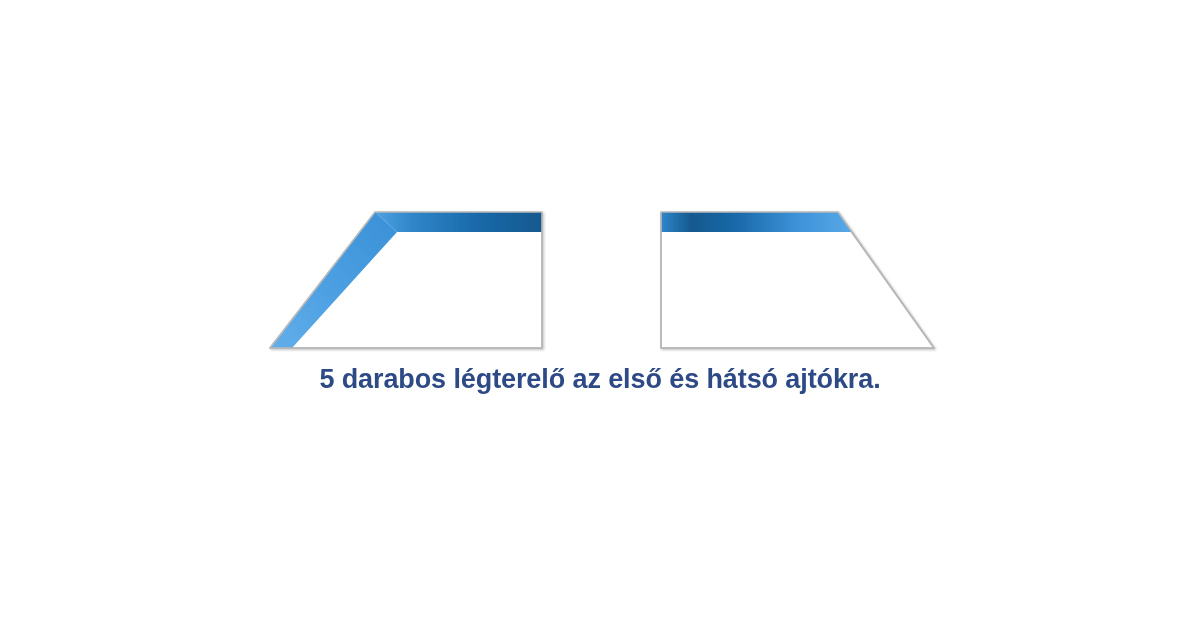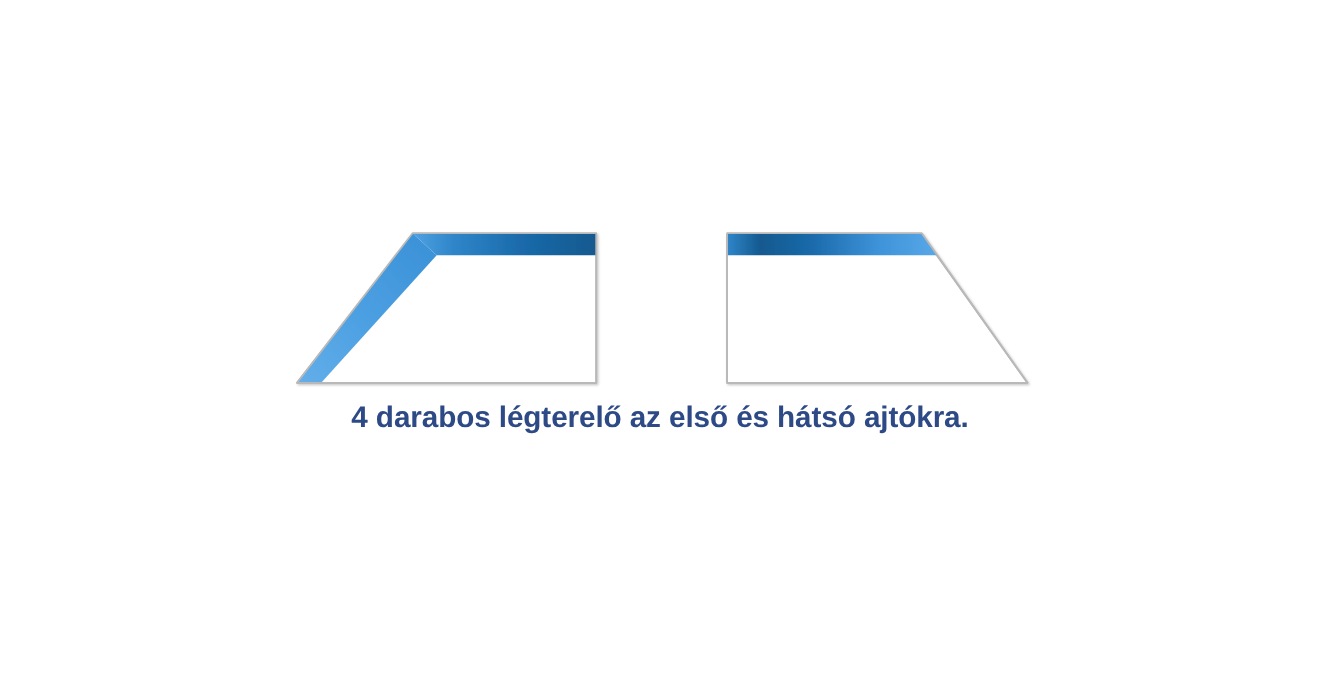--- a/index.html
+++ b/index.html
@@ -93,15 +93,15 @@
     <g filter="url(#softShadow)">
 
       <polygon points="661,213 838,213 934,348 661,348" fill="#ffffff" stroke="#b3b3b3" stroke-width="1.6" stroke-linejoin="round"></polygon>
 
       <polygon points="661,212 838,212 852,232 661,232" fill="url(#gradTopRight)"></polygon>
 
       <polygon points="661,212 838,212 934,348 661,348" fill="none" stroke="#b9b9b9" stroke-width="1.6" stroke-linejoin="round"></polygon>
     </g>
   </svg>
 
-  <div id="caption">4 darabos légterelő az első és hátsó ajtókra.</div>
+  <div id="caption">5 darabos légterelő az első és hátsó ajtókra.</div>
 
 </div>
 
 </body></html>

